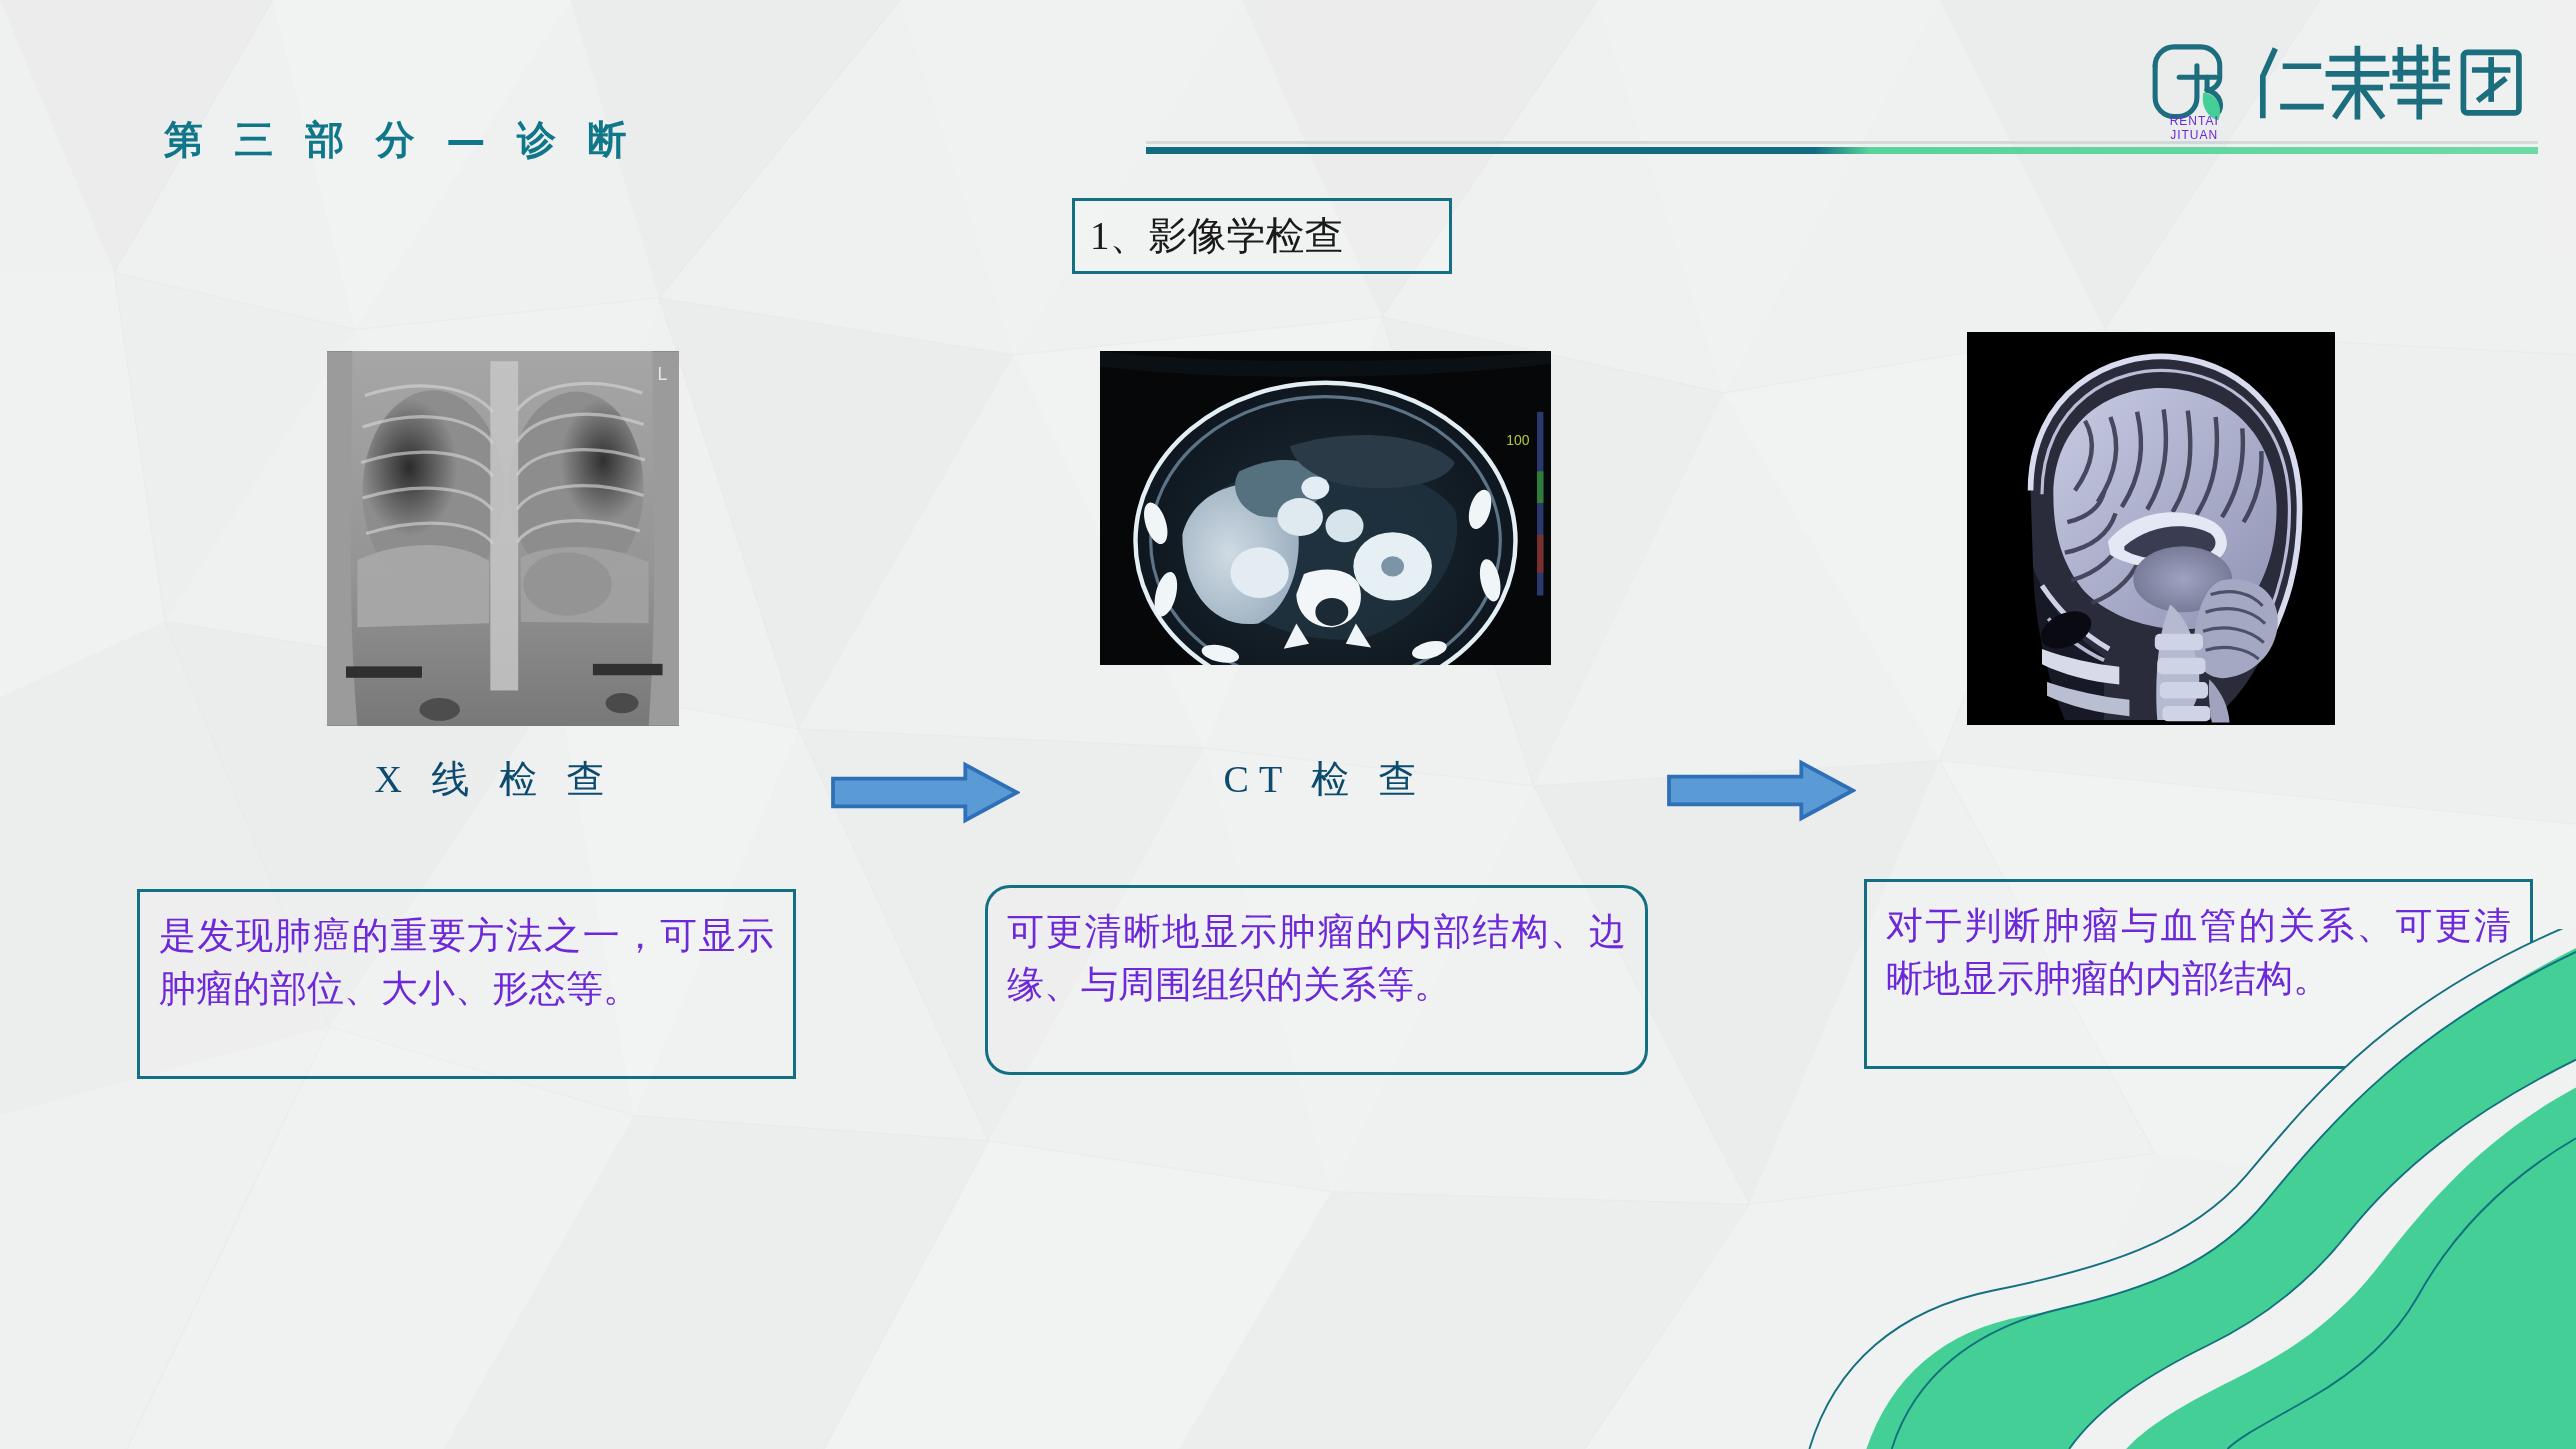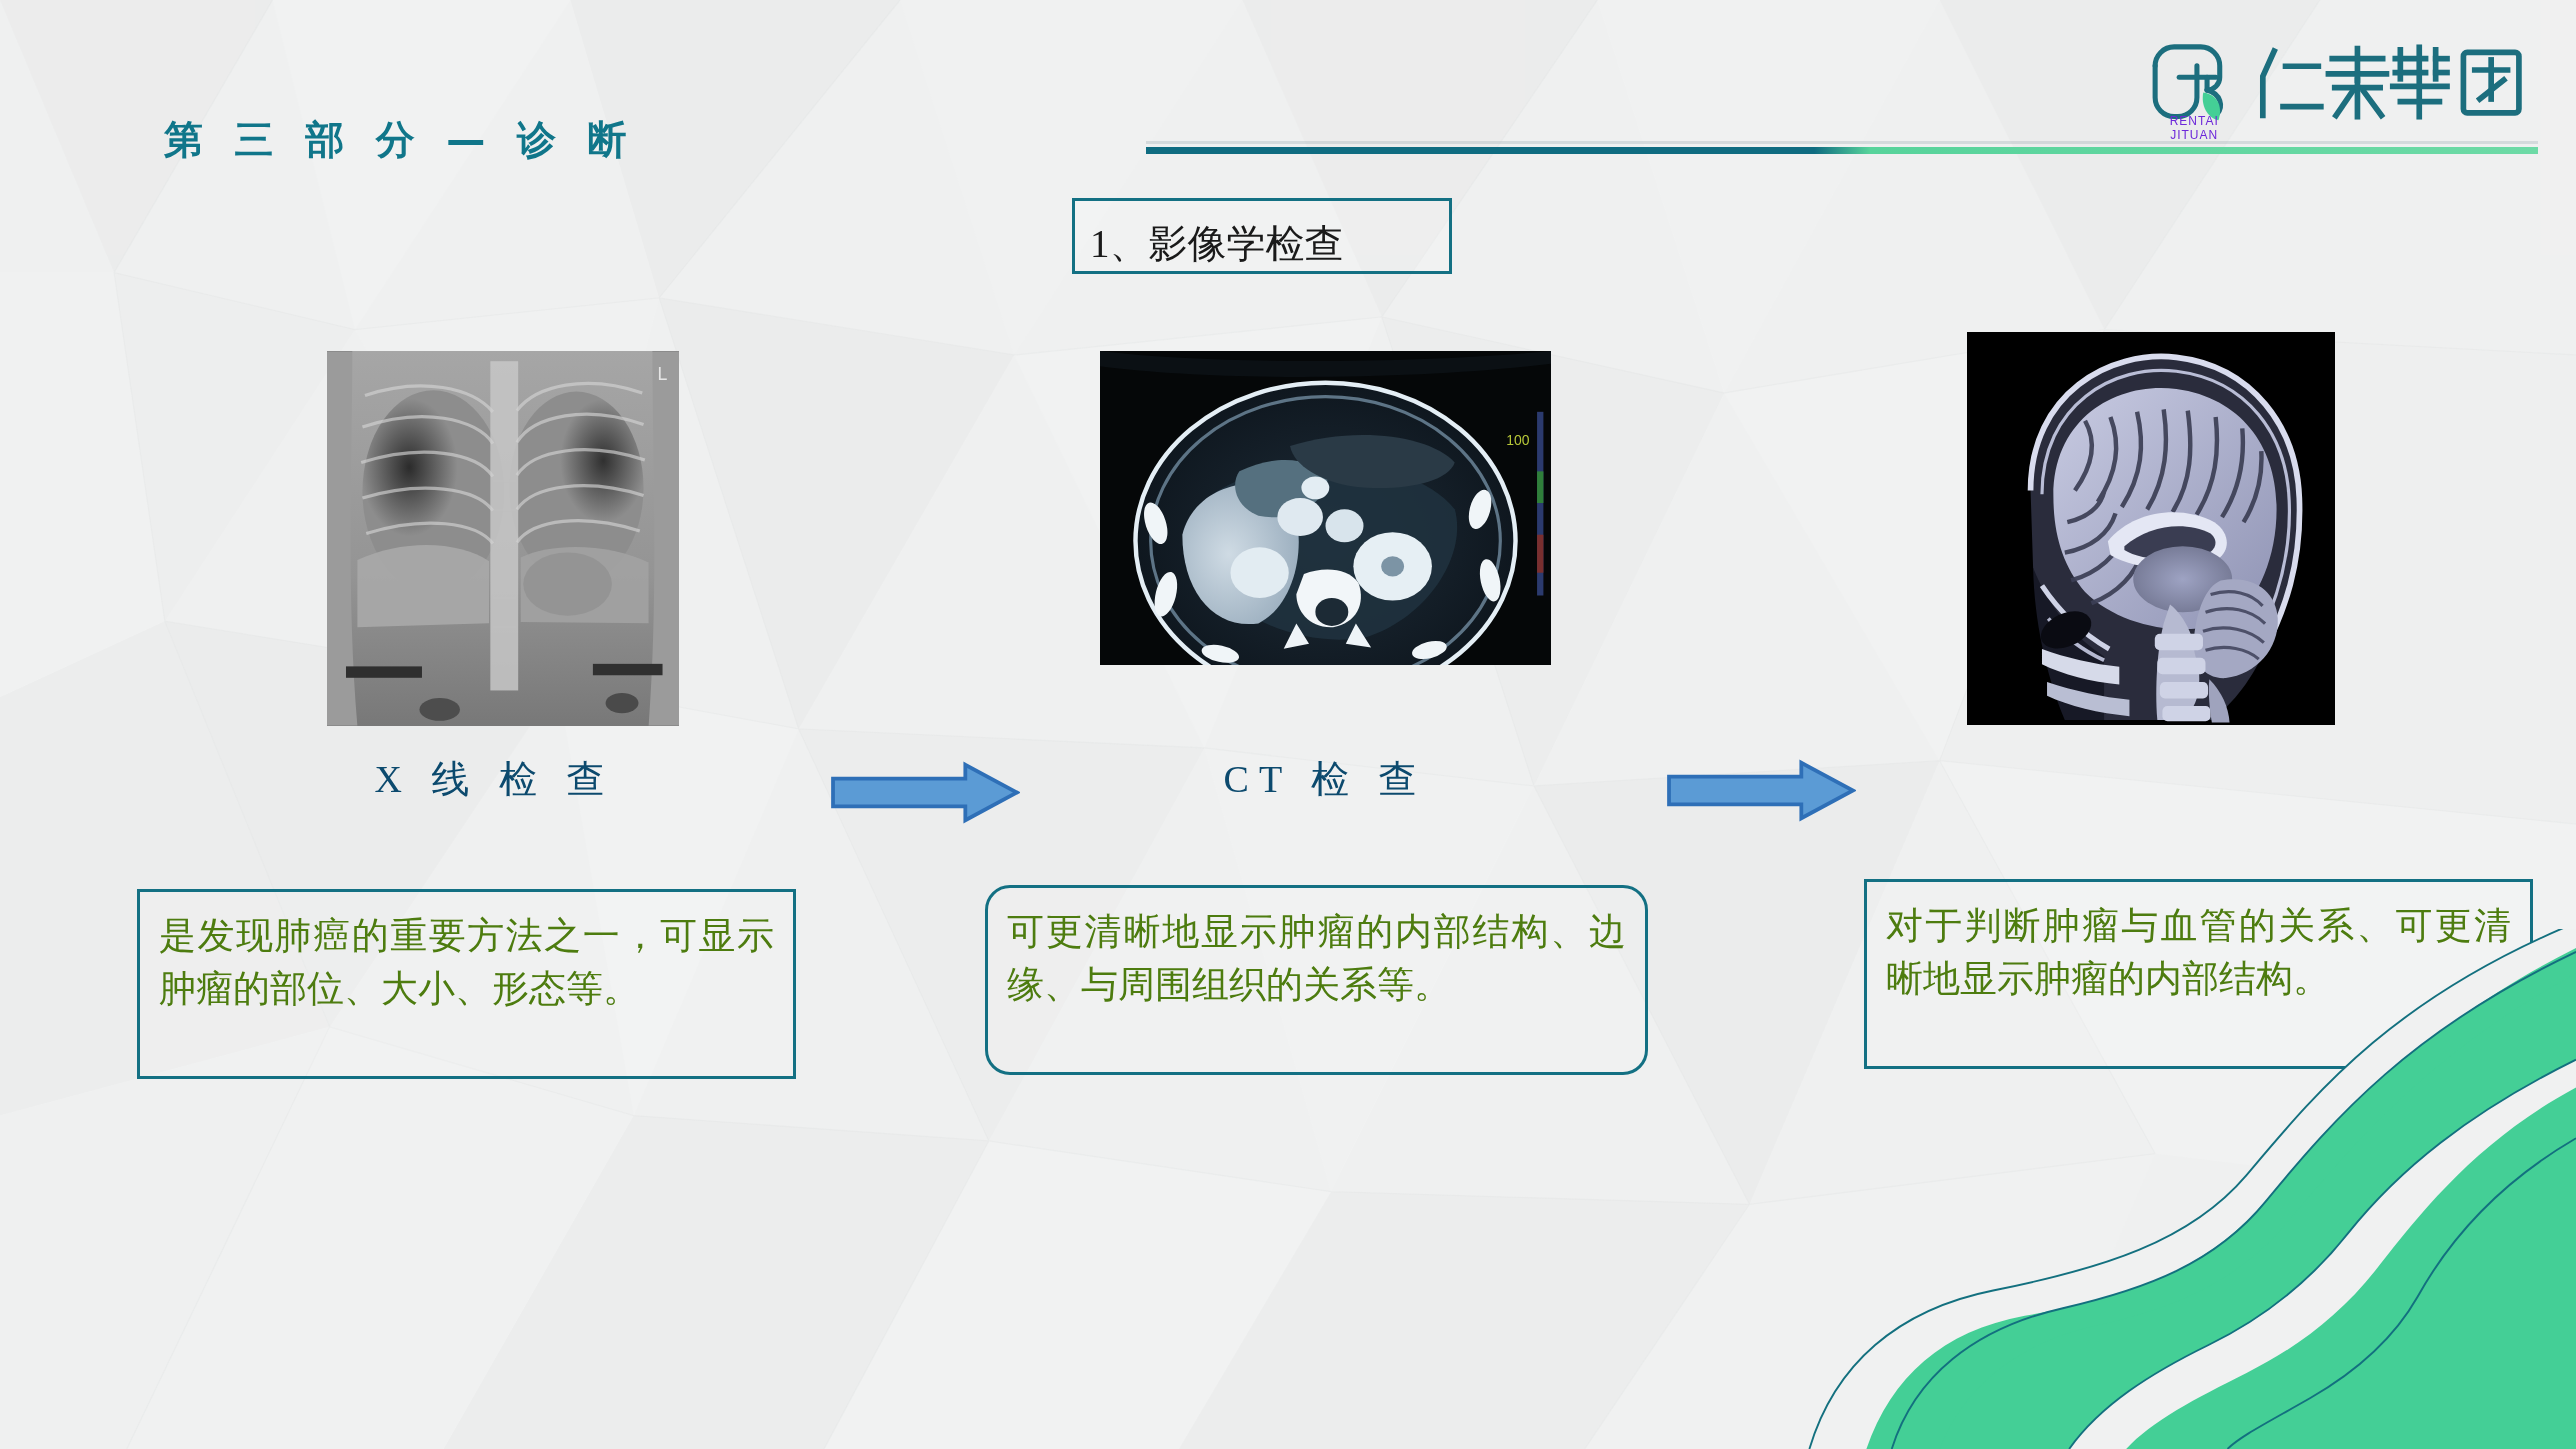--- a/index.html
+++ b/index.html
@@ -34,39 +34,39 @@
     position:absolute;left:-1.3px;top:76px;width:101px;
     text-align:center;
     font-family:"Liberation Sans","DejaVu Sans",sans-serif;
     font-size:12px;letter-spacing:1px;color:#6d28d9;
   }
   #logo-word{position:absolute;left:112px;top:2.5px;width:269px;height:82px;}
   
   #subtitle-box{
     position:absolute;left:1072px;top:198px;width:374px;height:70px;
     border:3.2px solid #137083;background:rgba(255,255,255,.14);
-    display:flex;align-items:flex-end;
+    display:flex;align-items:center;
   }
   #subtitle-text{
     font-size:39px;color:#1a1a1a;padding-left:15px;
     font-family:"Liberation Serif","DejaVu Serif",serif;white-space:nowrap;
   }
   .thumb{position:absolute;overflow:hidden;background:#000;}
   .caption{
     position:absolute;text-align:center;
     font-size:38px;letter-spacing:10px;color:#0c4a6e;
     font-family:"Liberation Serif","DejaVu Serif",serif;white-space:nowrap;
   }
   .descbox{
     position:absolute;border:3.2px solid #137083;
     background:rgba(255,255,255,.10);
     box-sizing:border-box;padding:18px 19px 0 19px;
   }
   .desctext{
-    font-size:37px;line-height:1.42;color:#4d7c0f;
+    font-size:37px;line-height:1.42;color:#6d28d9;
     font-family:"Liberation Serif","DejaVu Serif",serif;
     text-align:justify;text-justify:inter-ideograph;
   }
   
   .arrow{position:absolute;}
   
   #decor{position:absolute;right:0;bottom:0;width:887px;height:520px;pointer-events:none;}
 </style>
 </head>
 <body>

